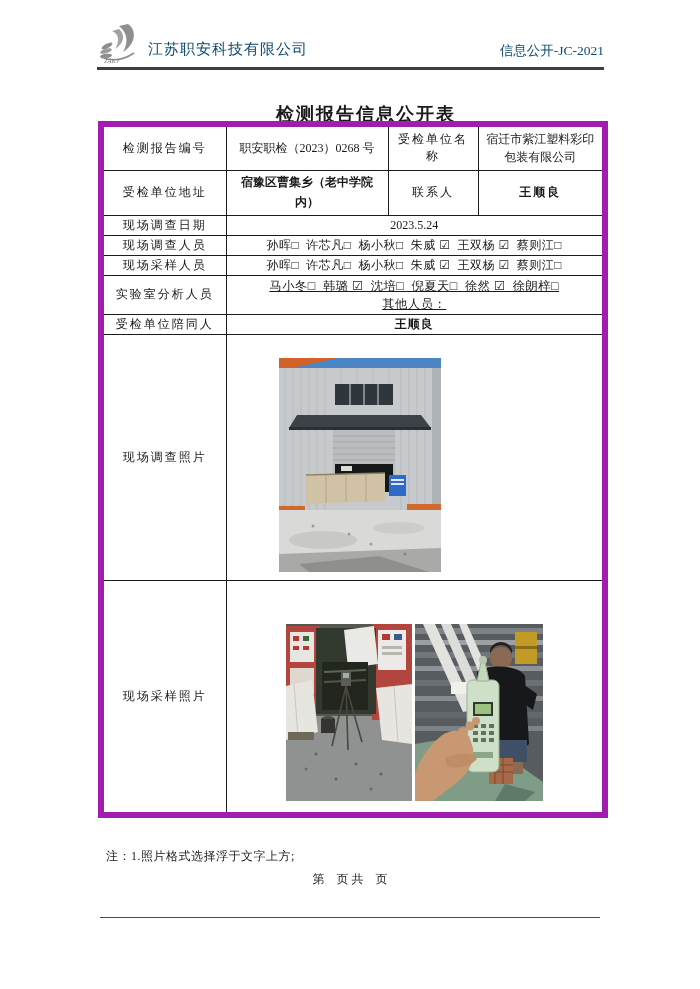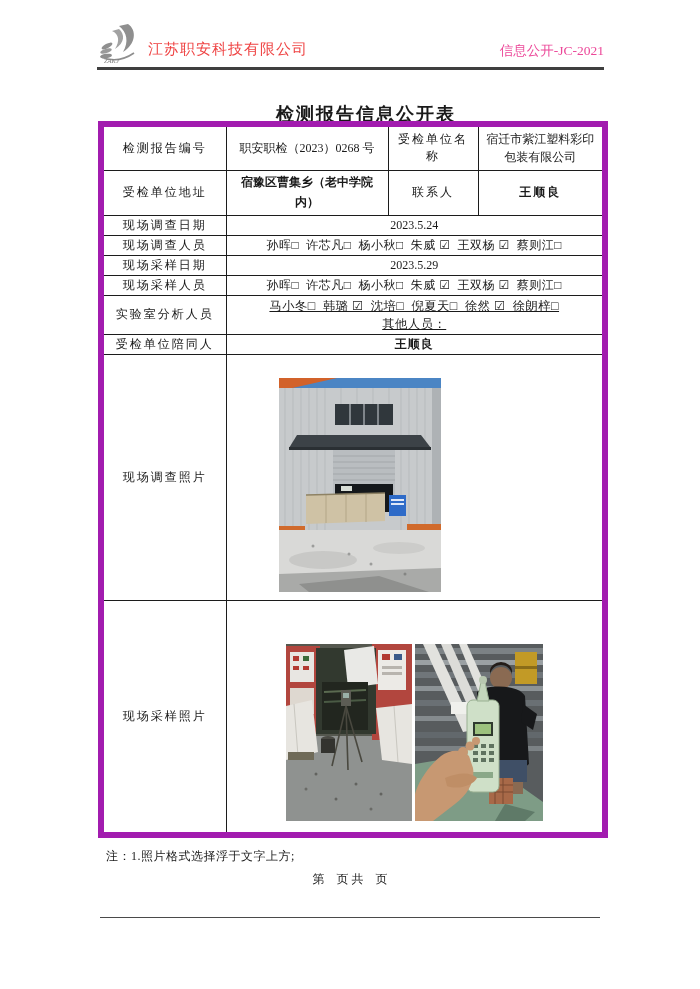--- a/index.html
+++ b/index.html
@@ -4,22 +4,22 @@
 <style>
   html,body { margin:0; padding:0; background:#ffffff; }
   .page {
     position:relative; width:700px; height:989px; background:#ffffff;
     font-family:"Liberation Serif","DejaVu Serif",serif; color:#1a1a1a; overflow:hidden;
   }
   
   .header { position:absolute; top:22px; left:98px; width:506px; height:44px; }
   .brand { position:absolute; left:0; bottom:2px; display:flex; align-items:flex-end; }
   .logo { width:48px; height:42px; display:block; }
-  .company { font-size:15px; letter-spacing:1px; padding:0 0 5px 2px; color:#ef4444; }
-  .doc-code { position:absolute; right:0; bottom:6px; font-size:13.5px; color:#ec4899; }
+  .company { font-size:15px; letter-spacing:1px; padding:0 0 5px 2px; color:#0c4a6e; }
+  .doc-code { position:absolute; right:0; bottom:6px; font-size:13.5px; color:#0c4a6e; }
   .header-rule { position:absolute; top:67px; left:97px; width:507px; height:3px; background:#3f3f3f; }
   
   .title { position:absolute; top:86px; left:0; width:700px; margin:16px; text-align:center;
            font-size:18px; font-weight:bold; letter-spacing:2px; }
   
   table.form { position:absolute; top:121px; left:98px; width:504px;
                border-collapse:collapse; table-layout:fixed; border:6px solid #a21caf; }
   table.form td { border:1px solid #1c1c1c; font-size:12px; text-align:center;
                   vertical-align:middle; padding:1px 3px; overflow:hidden; }
   td.lbl { letter-spacing:2px; }
@@ -94,24 +94,20 @@
     <tr style="height:18px">
       <td class="lbl">现场调查日期</td>
       <td class="datecell" colspan="3">2023.5.24</td>
     </tr>
 
     <tr style="height:17px">
       <td class="lbl">现场调查人员</td>
       <td class="leftcell" colspan="3">孙晖□  许芯凡□  杨小秋□  朱威 ☑  王双杨 ☑  蔡则江□</td>
     </tr>
 
-    <tr style="height:18px">
-      <td class="lbl">现场采样日期</td>
-      <td class="datecell" colspan="3">2023.5.29</td>
-    </tr>
 
     <tr style="height:19px">
       <td class="lbl">现场采样人员</td>
       <td class="leftcell" colspan="3">孙晖□  许芯凡□  杨小秋□  朱威 ☑  王双杨 ☑  蔡则江□</td>
     </tr>
 
     <tr style="height:39px">
       <td class="lbl">实验室分析人员</td>
       <td class="labcell" colspan="3">
         <div class="labline">马小冬□  韩璐 ☑  沈培□  倪夏天□  徐然 ☑  徐朗梓□</div>

